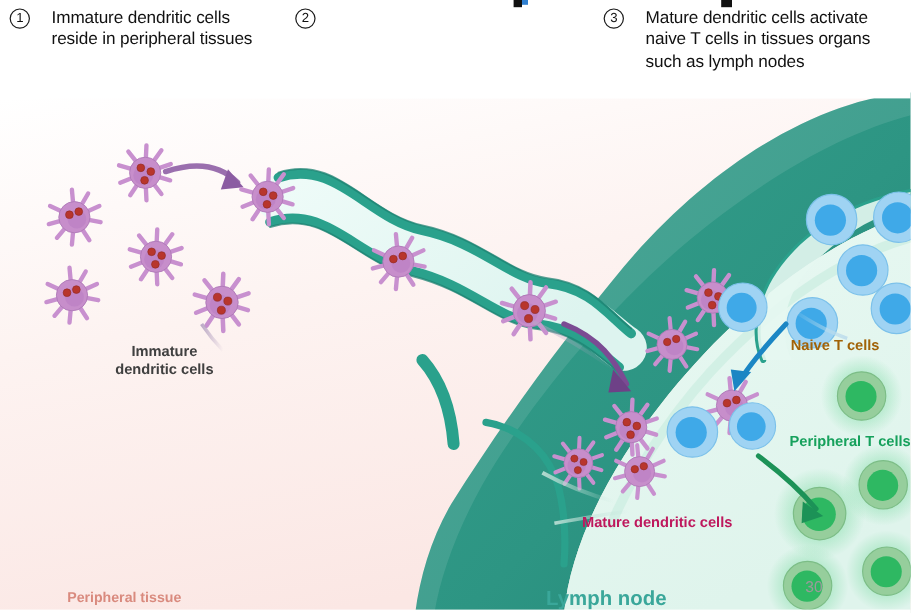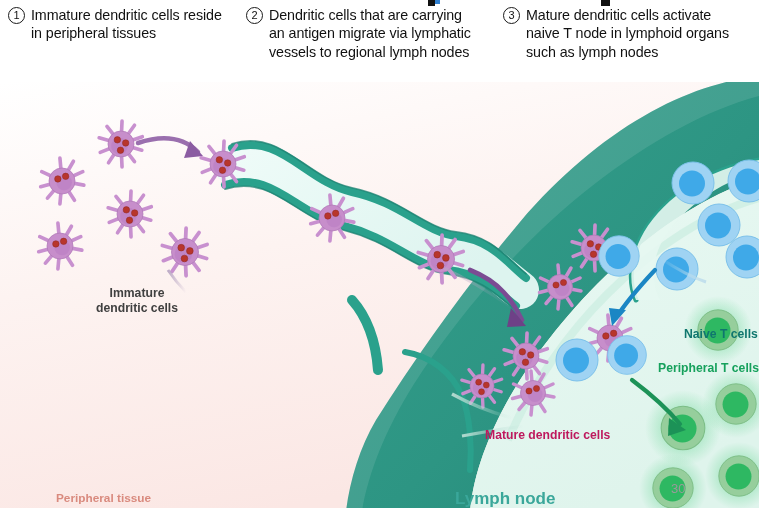--- a/index.html
+++ b/index.html
@@ -44,20 +44,21 @@
     color: #111111;
     font-family: "Liberation Sans", sans-serif;
     box-sizing: border-box;
     margin-top: 1px;
   }
   .caption-text {
     font-size: 14.3px;
     line-height: 18.4px;
     color: #111111;
     letter-spacing: -0.1px;
+    margin-left: 12px;
   }
   #caption-1 { left: 8px;   width: 218px; }
   #caption-2 { left: 246px; width: 228px; }
   #caption-3 { left: 503px; width: 240px; }
 
   
   .top-artifact {
     position: absolute;
     top: 0;
     height: 6px;
@@ -86,21 +87,21 @@
     white-space: nowrap;
   }
   #label-immature {
     left: 82px; top: 286px;
     color: #404040;
     text-align: center;
     width: 110px;
     white-space: normal;
   }
   #label-mature   { left: 485px; top: 428px; color: #be185d; }
-  #label-naive    { left: 684px; top: 281px; color: #0f766e; margin-top: 46px; }
+  #label-naive    { left: 659px; top: 281px; color: #a16207; }
   #label-activated{ left: 658px; top: 361px; color: #16a15c; }
   #label-peripheral {
     left: 8px; top: 491px;
     color: #d98a7e;
     font-size: 11.8px;
     margin-left: 48px;
   }
   #label-lymphnode {
     left: 455px; top: 491px;
     color: #3aa79a;
@@ -354,25 +355,24 @@
 
   <div id="bottom-strip"></div>
 
   <div id="caption-band">
     <div class="caption" id="caption-1">
       <div class="caption-num">1</div>
       <div class="caption-text">Immature dendritic cells reside in peripheral tissues</div>
     </div>
     <div class="caption" id="caption-2">
       <div class="caption-num">2</div>
-      <div class="caption-text">Dendritic cells  that are carrying an antigen migrate via lymphatic vessels to regional lymph nodes</div>
     </div>
     <div class="caption" id="caption-3">
       <div class="caption-num">3</div>
-      <div class="caption-text">Mature dendritic cells activate naive T node in lymphoid organs such as lymph nodes</div>
+      <div class="caption-text">Mature dendritic cells activate naive T cells in tissues organs such as lymph nodes</div>
     </div>
   </div>
 
   <div class="top-artifact" id="artifact-a"></div>
   <div class="top-artifact" id="artifact-b"></div>
   <div class="top-artifact" id="artifact-c"></div>
 
 </div>
 
 </body></html>

